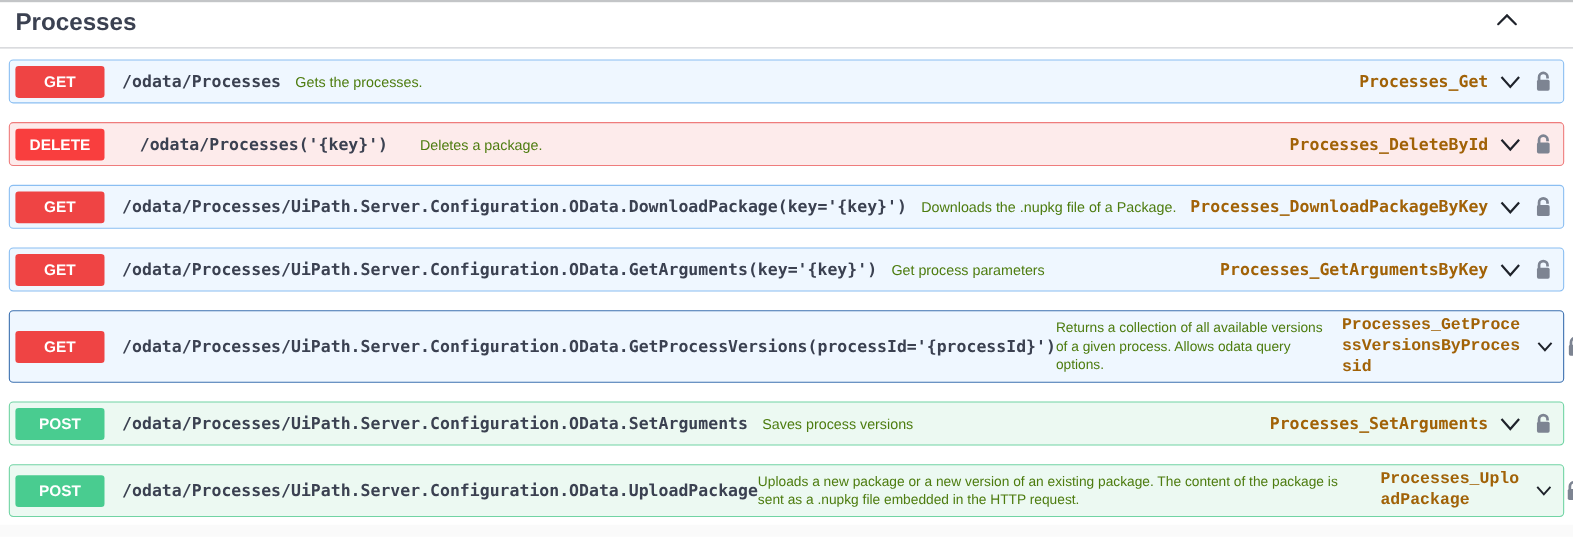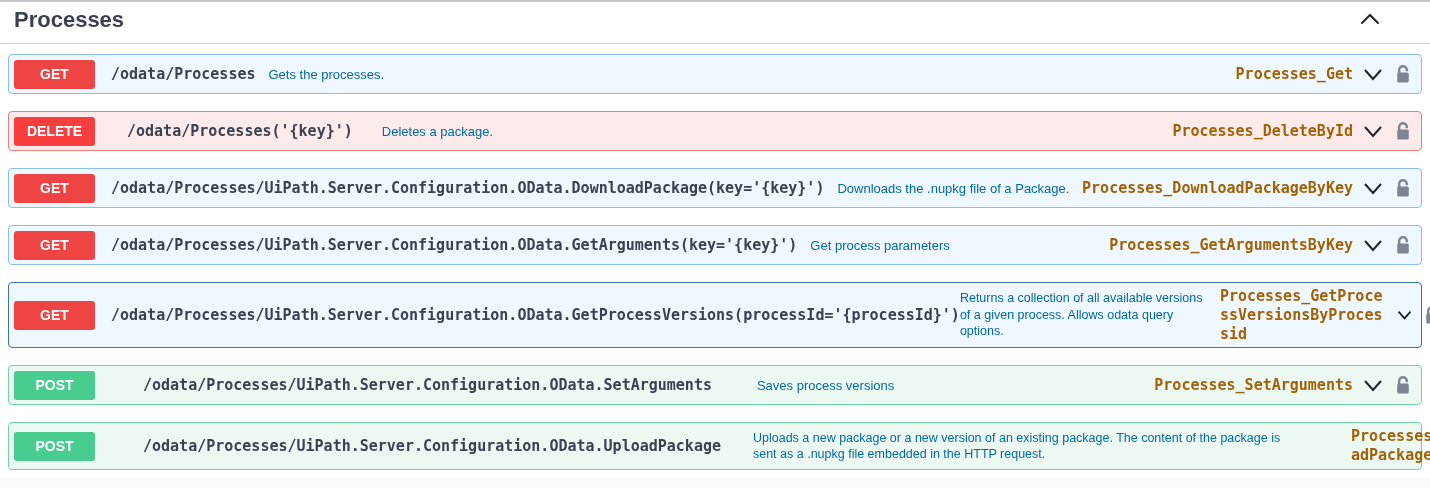--- a/index.html
+++ b/index.html
@@ -27,41 +27,41 @@
   .op {
     display:flex; align-items:center;
     min-height:40px;
     border-radius:4px;
     padding:4px 10px 4px 5px;
     margin-bottom:17px;
   }
   .op-get    { background:#eff7ff; border:1px solid #8abef2; }
   .op-get.active { border:1px solid #3c70b0; }
   .op-delete { background:#fdebeb; border:1px solid #ef7c7c;gap:16px; }
-  .op-post   { background:#ecf9f2; border:1px solid #71d4a4;gap:32px; }
+  .op-post   { background:#ecf9f2; border:1px solid #71d4a4; }
   .badge {
     flex:0 0 auto;
     min-width:81px; height:29px;
     display:inline-flex; align-items:center; justify-content:center;
     border-radius:3px;
     color:#ffffff; font-size:14px; font-weight:700;
     font-family:"Liberation Sans", sans-serif;
   }
   .b-get    { background:#ef4444; }
   .b-delete { background:#f93e3e; }
   .b-post   { background:#49cc90; }
   .path {
     margin-left:16px;
     font-family:"DejaVu Sans Mono", monospace;
     font-weight:700; font-size:15px; color:#3b4151;
     white-space:nowrap;
   }
   .desc {
     margin-left:13px;
-    font-size:13px; color:#0369a1;
+    font-size:13px; color:#4d7c0f;
     white-space:nowrap;
   }
   .right {
     margin-left:auto;
     display:flex; align-items:center; flex:0 0 auto;
   }
   .opid {
     font-family:"DejaVu Sans Mono", monospace;
     font-weight:700; font-size:15px; color:#a16207;
     white-space:nowrap; margin-right:10px;
@@ -69,21 +69,21 @@
   .chev { display:inline-flex; align-items:center; margin-right:12px; cursor:pointer; }
   .lock { display:inline-flex; align-items:center; cursor:pointer; }
   
   .wrap .desc {
     margin-left:auto;
     white-space:normal;
     font-size:12.5px; line-height:1.32;
     flex:0 0 auto;
   }
   .wrap .right { margin-left:14px; }
-  .wrap .opid { white-space:normal; word-break:break-all; text-align:left; line-height:1.25; }
+  .wrap .opid { white-space:normal; word-break:break-all; text-align:left; line-height:1.25;font-family:Liberation Mono, monospace; }
   .r5 .desc { width:246px; }
   .r5 .opid { width:167px; }
   .r7 .desc { width:552px; }
   .r7 .opid { width:131px; }
 </style>
 </head>
 <body>
 
 <div class="section">
 

